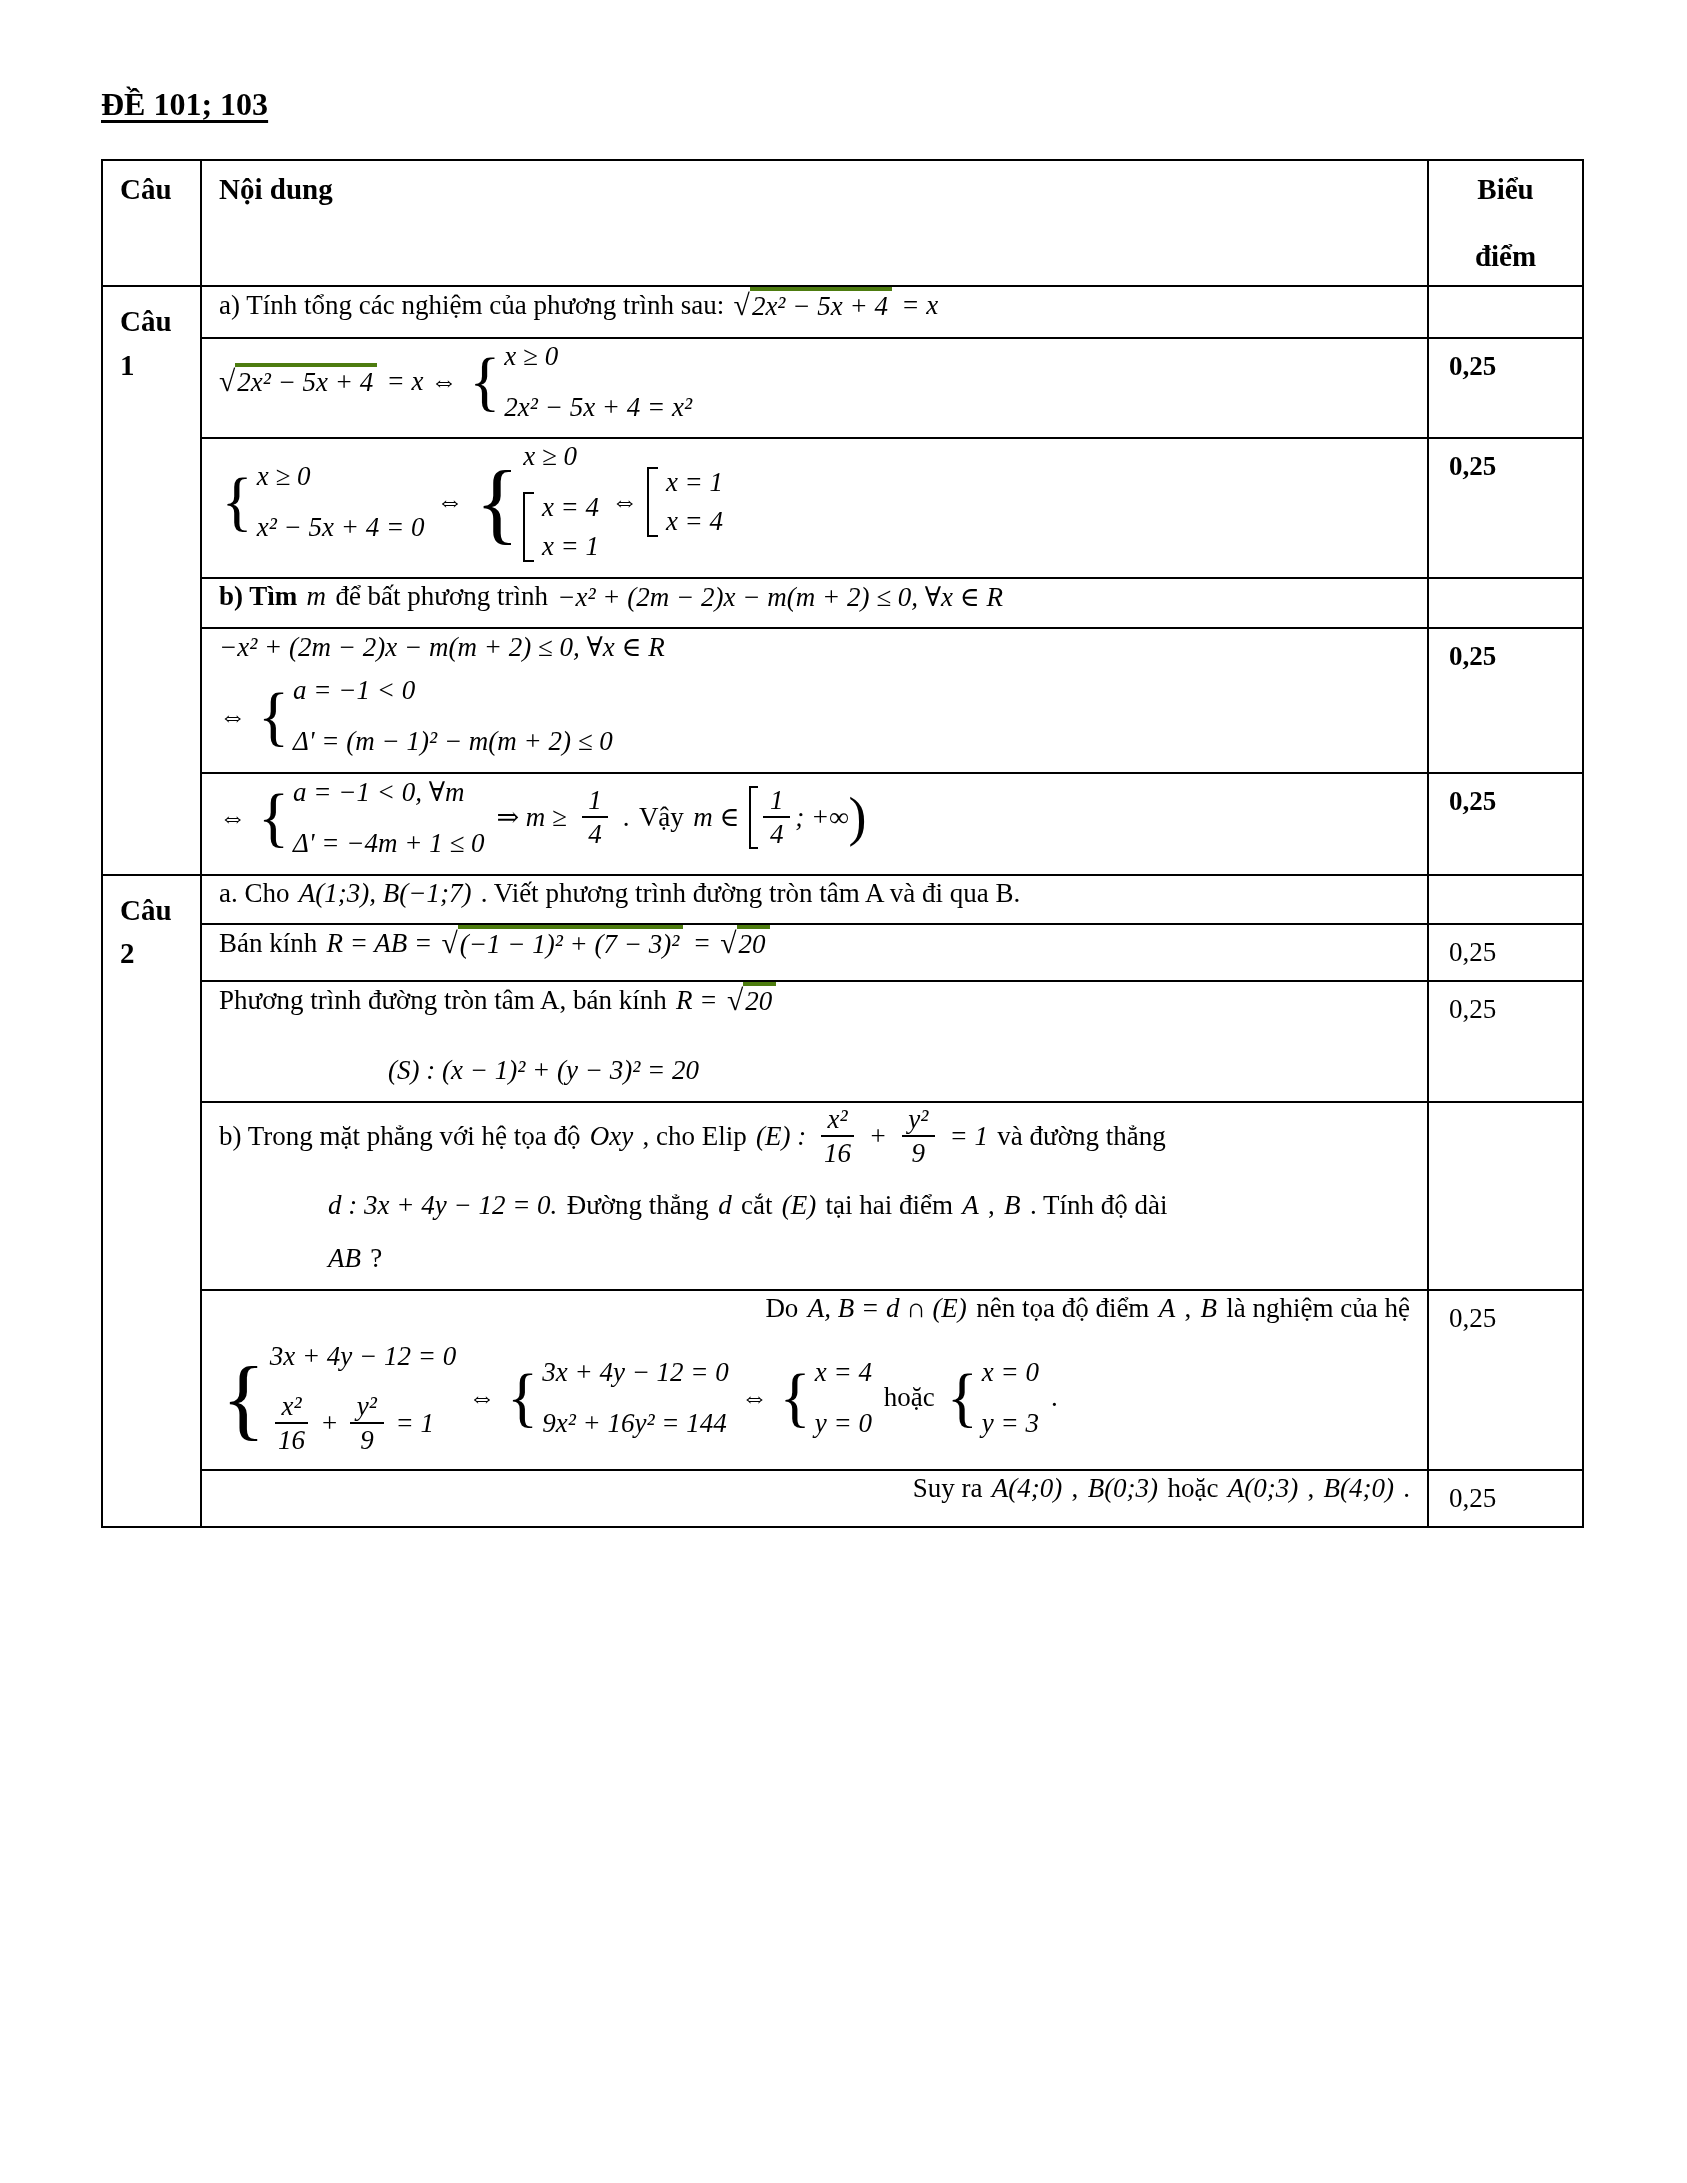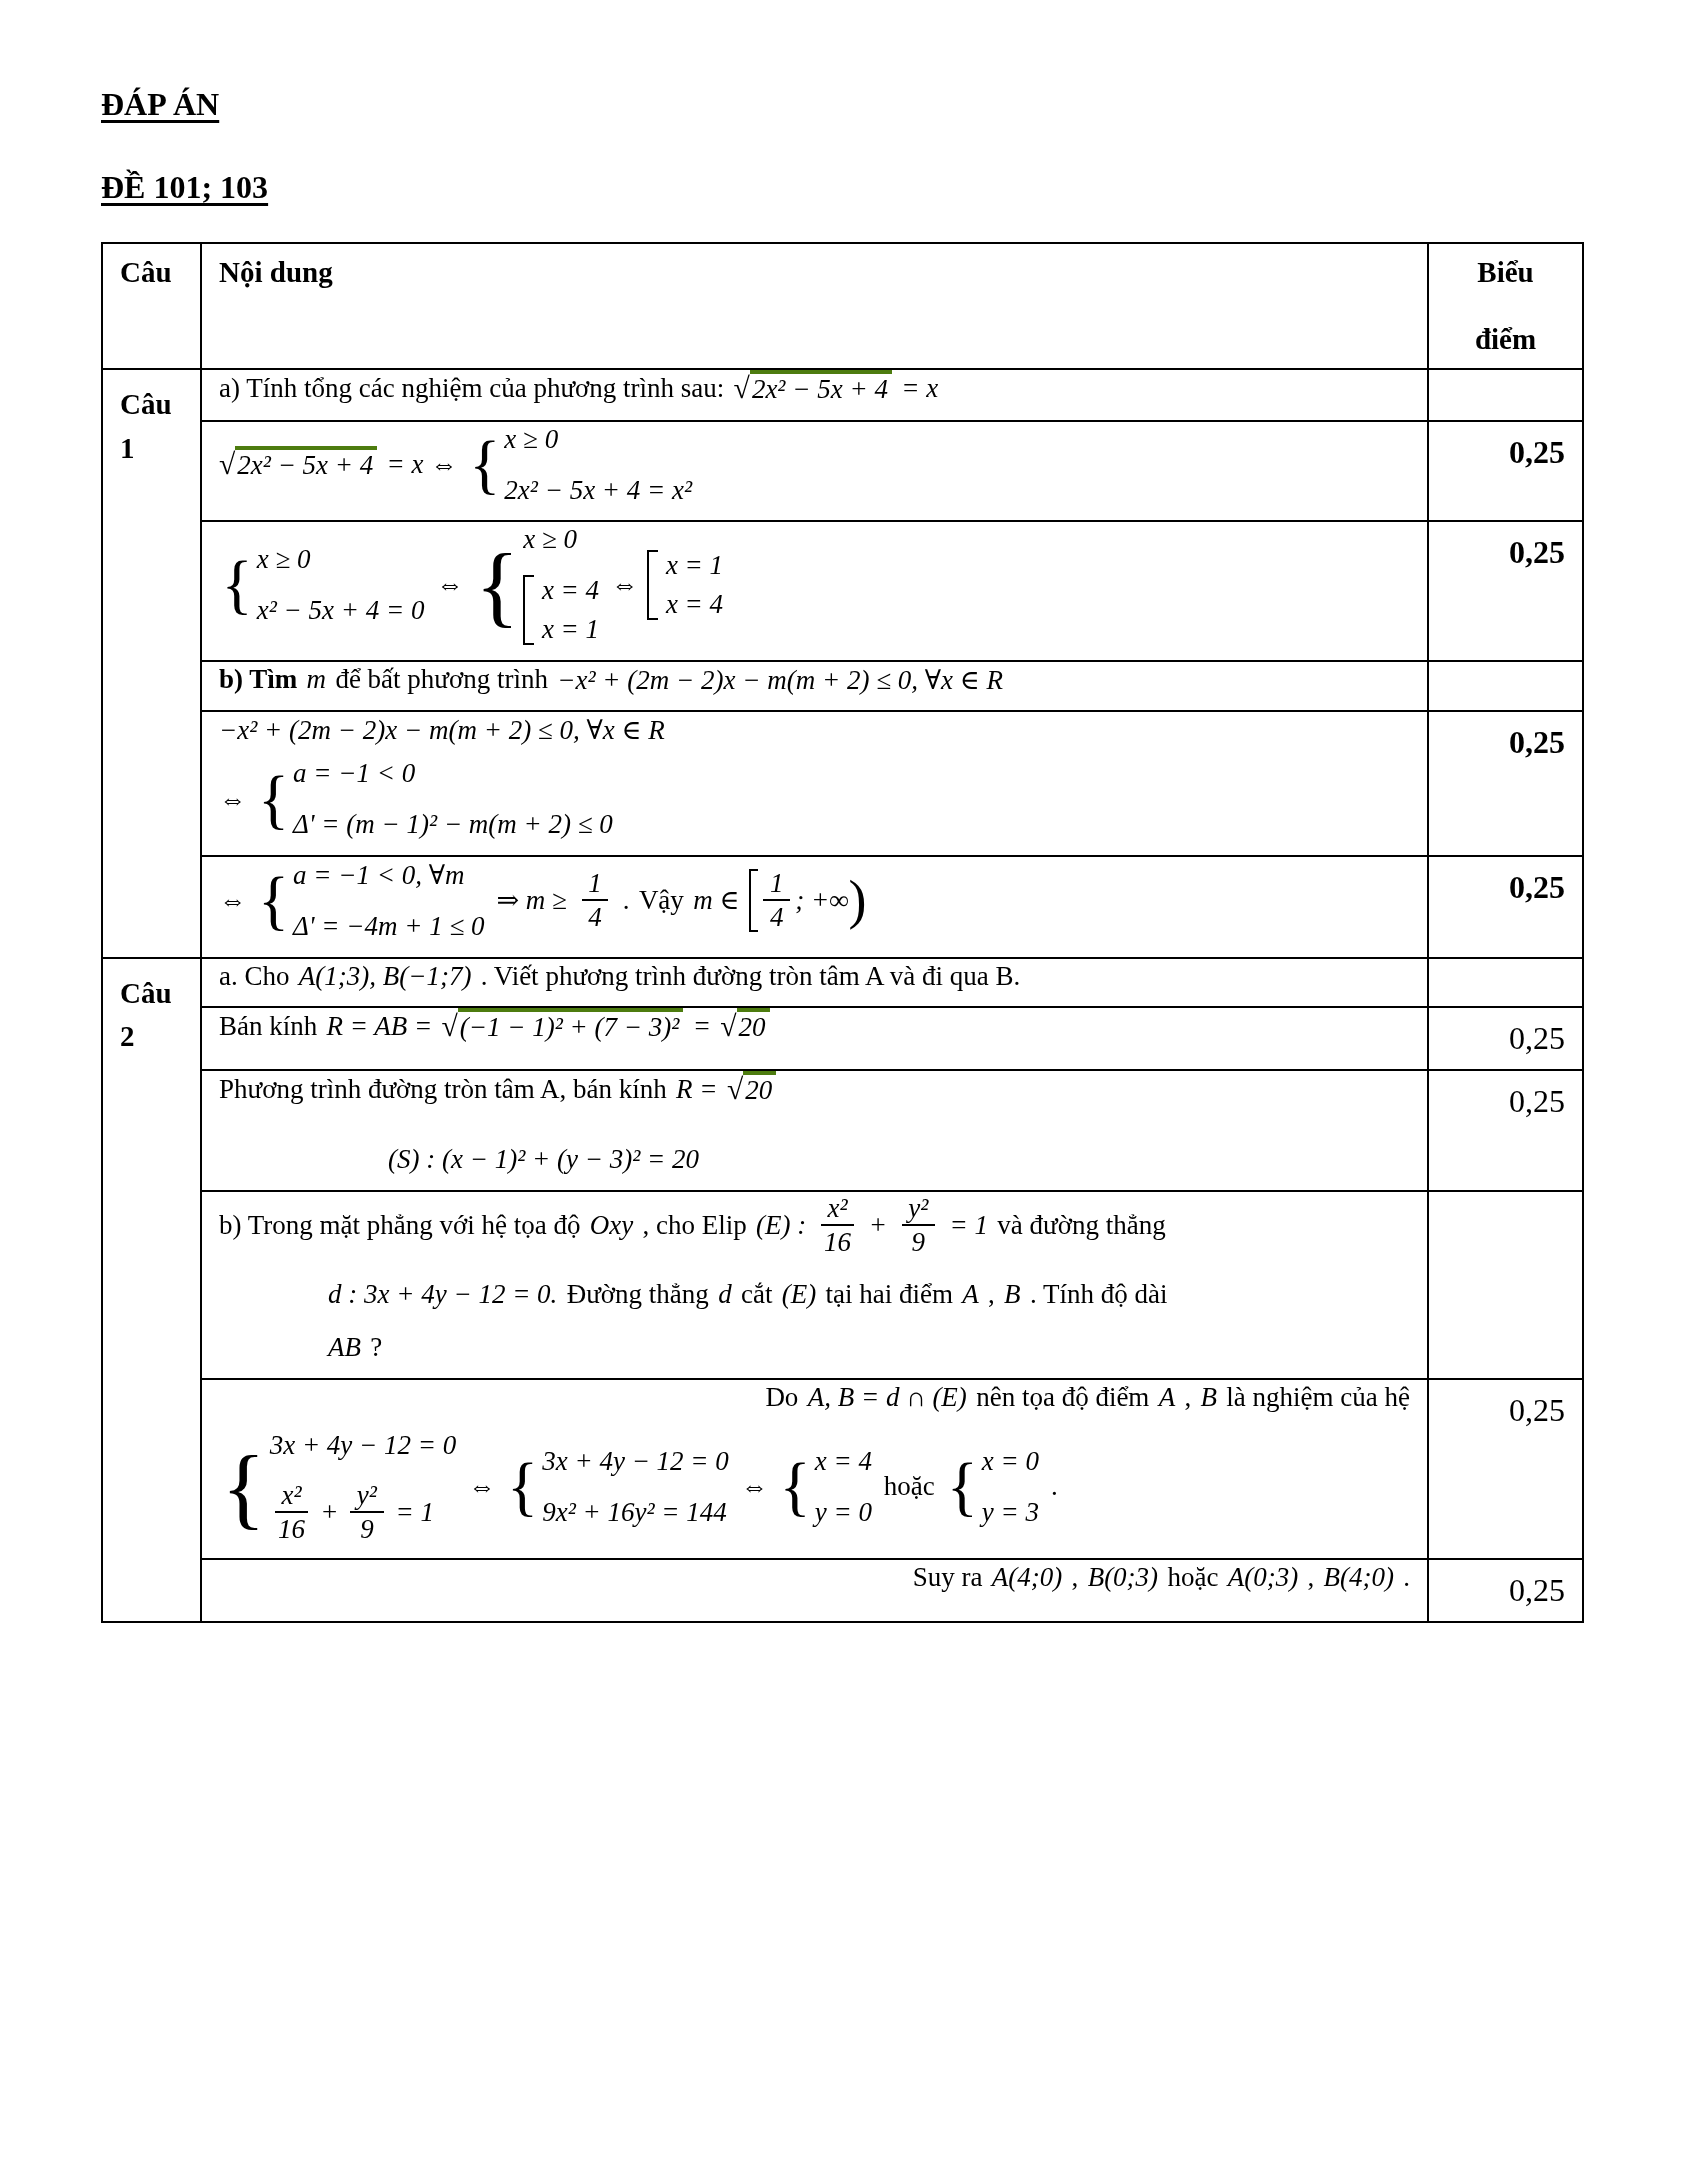--- a/index.html
+++ b/index.html
@@ -24,21 +24,21 @@
   col.c-content { width: 1227px; }
   col.c-score { width: 155px; }
   td, th { border: 2px solid #000; vertical-align: top; padding: 12px 17px; }
   th { font-size: 29px; text-align: left; font-weight: bold; }
   th.score-h { text-align: center; border-radius: 24px; }
   th.score-h .diem { margin-top: 34px; }
 
   .cau-cell { font-weight: bold; font-size: 29px; padding-top: 13.2px; }
   .cau-cell div { line-height: 1.5; }
 
-  .score-cell { font-size: 32px; padding-left: 20px; text-align: right; }
+  .score-cell { font-size: 27px; padding-left: 20px; }
   .score-cell.bold { font-weight: bold; }
 
   .vn { font-style: normal; }
   .math { font-style: italic; }
   .bold { font-weight: bold; }
 
   .eqline { display: flex; align-items: center; flex-wrap: wrap; column-gap: 9.3px; row-gap: 6.6px; }
   .eqline + .eqline { margin-top: 12px; }
 
   
@@ -74,21 +74,20 @@
   .indent-3 { margin-left: 109px; }
 
   .spaced > .eqline + .eqline { margin-top: 22.5px; }
   .row-pad { padding-top: 2px; padding-bottom: 14.6px; }
 </style>
 </head>
 <body>
 
 <div class="page">
 
-  <div class="title">ĐÁP ÁN</div>
   <div class="subtitle">ĐỀ 101; 103</div>
 
   <table class="answer">
     <colgroup>
       <col class="c-cau">
         <col class="c-content">
         <col class="c-score">
     </colgroup>
 
     <tbody>

